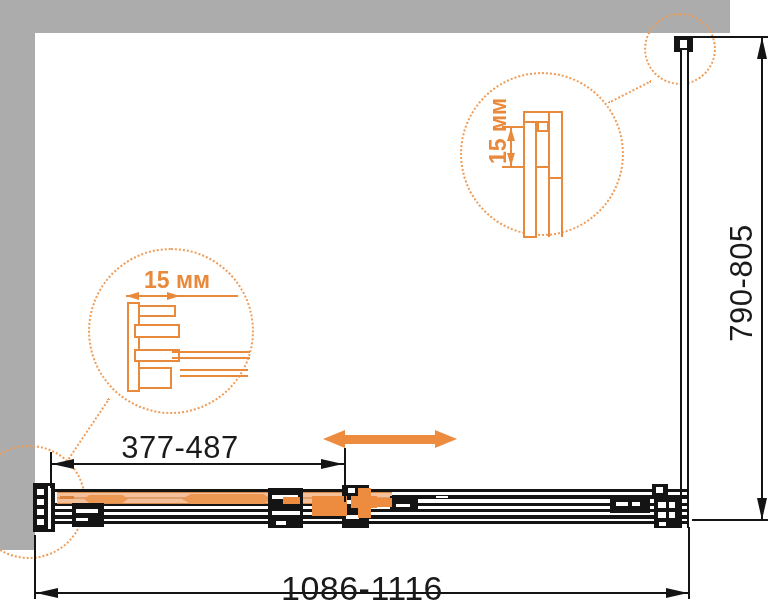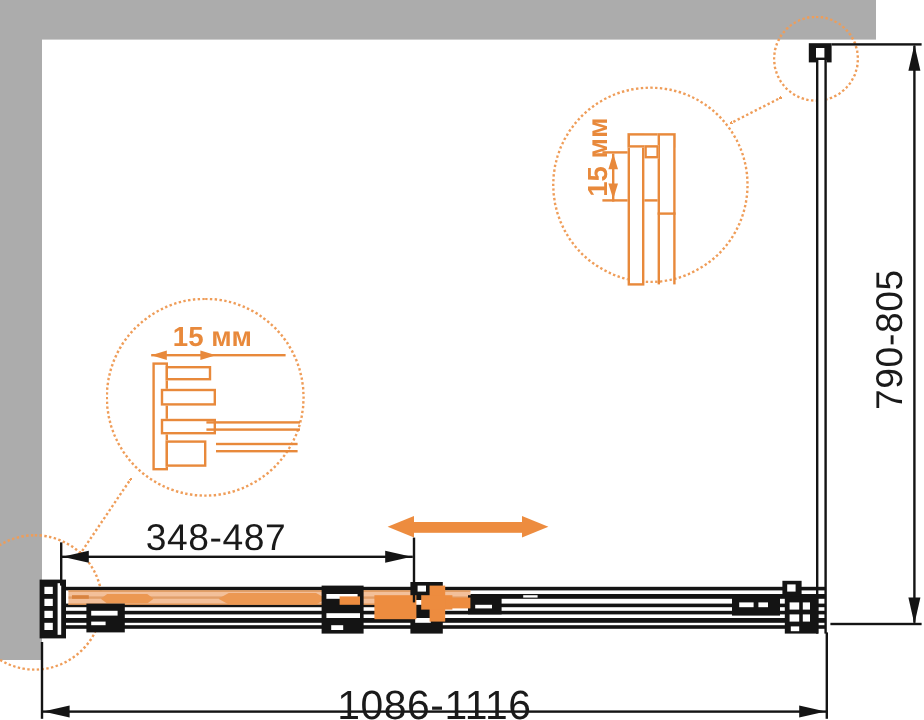--- a/index.html
+++ b/index.html
@@ -130,21 +130,21 @@
 
   <div class="org" style="left:345px;top:435px;width:92px;height:9px;"></div>
   <div class="tri" style="left:323px;top:430px;border-top:9px solid transparent;border-bottom:9px solid transparent;border-right:22px solid #ED8C3F;"></div>
   <div class="tri" style="left:435px;top:430px;border-top:9px solid transparent;border-bottom:9px solid transparent;border-left:22px solid #ED8C3F;"></div>
 
   <div class="blk" style="left:50px;top:452px;width:2px;height:36px;"></div>
   <div class="blk" style="left:344px;top:448px;width:2px;height:54px;"></div>
   <div class="blk" style="left:51px;top:463px;width:293px;height:2px;"></div>
   <div class="tri" style="left:52px;top:459px;border-top:5px solid transparent;border-bottom:5px solid transparent;border-right:22px solid #141414;"></div>
   <div class="tri" style="left:321px;top:459px;border-top:5px solid transparent;border-bottom:5px solid transparent;border-left:22px solid #141414;"></div>
-  <div class="dimtext" style="left:100px;top:430px;width:160px;">348-487</div>
+  <div class="dimtext" style="left:100px;top:430px;width:160px;">377-487</div>
 
   <div class="blk" style="left:34px;top:535px;width:2px;height:64px;"></div>
   <div class="blk" style="left:688px;top:527px;width:2px;height:72px;"></div>
   <div class="blk" style="left:35px;top:592px;width:654px;height:2px;"></div>
   <div class="tri" style="left:36px;top:588px;border-top:5px solid transparent;border-bottom:5px solid transparent;border-right:22px solid #141414;"></div>
   <div class="tri" style="left:666px;top:588px;border-top:5px solid transparent;border-bottom:5px solid transparent;border-left:22px solid #141414;"></div>
   <div class="dimtext big" style="left:262px;top:544px;width:200px;margin-top:25px;">1086-1116</div>
 
   <div class="blk" style="left:693px;top:36px;width:75px;height:2px;"></div>
   <div class="blk" style="left:692px;top:519px;width:76px;height:2px;"></div>

